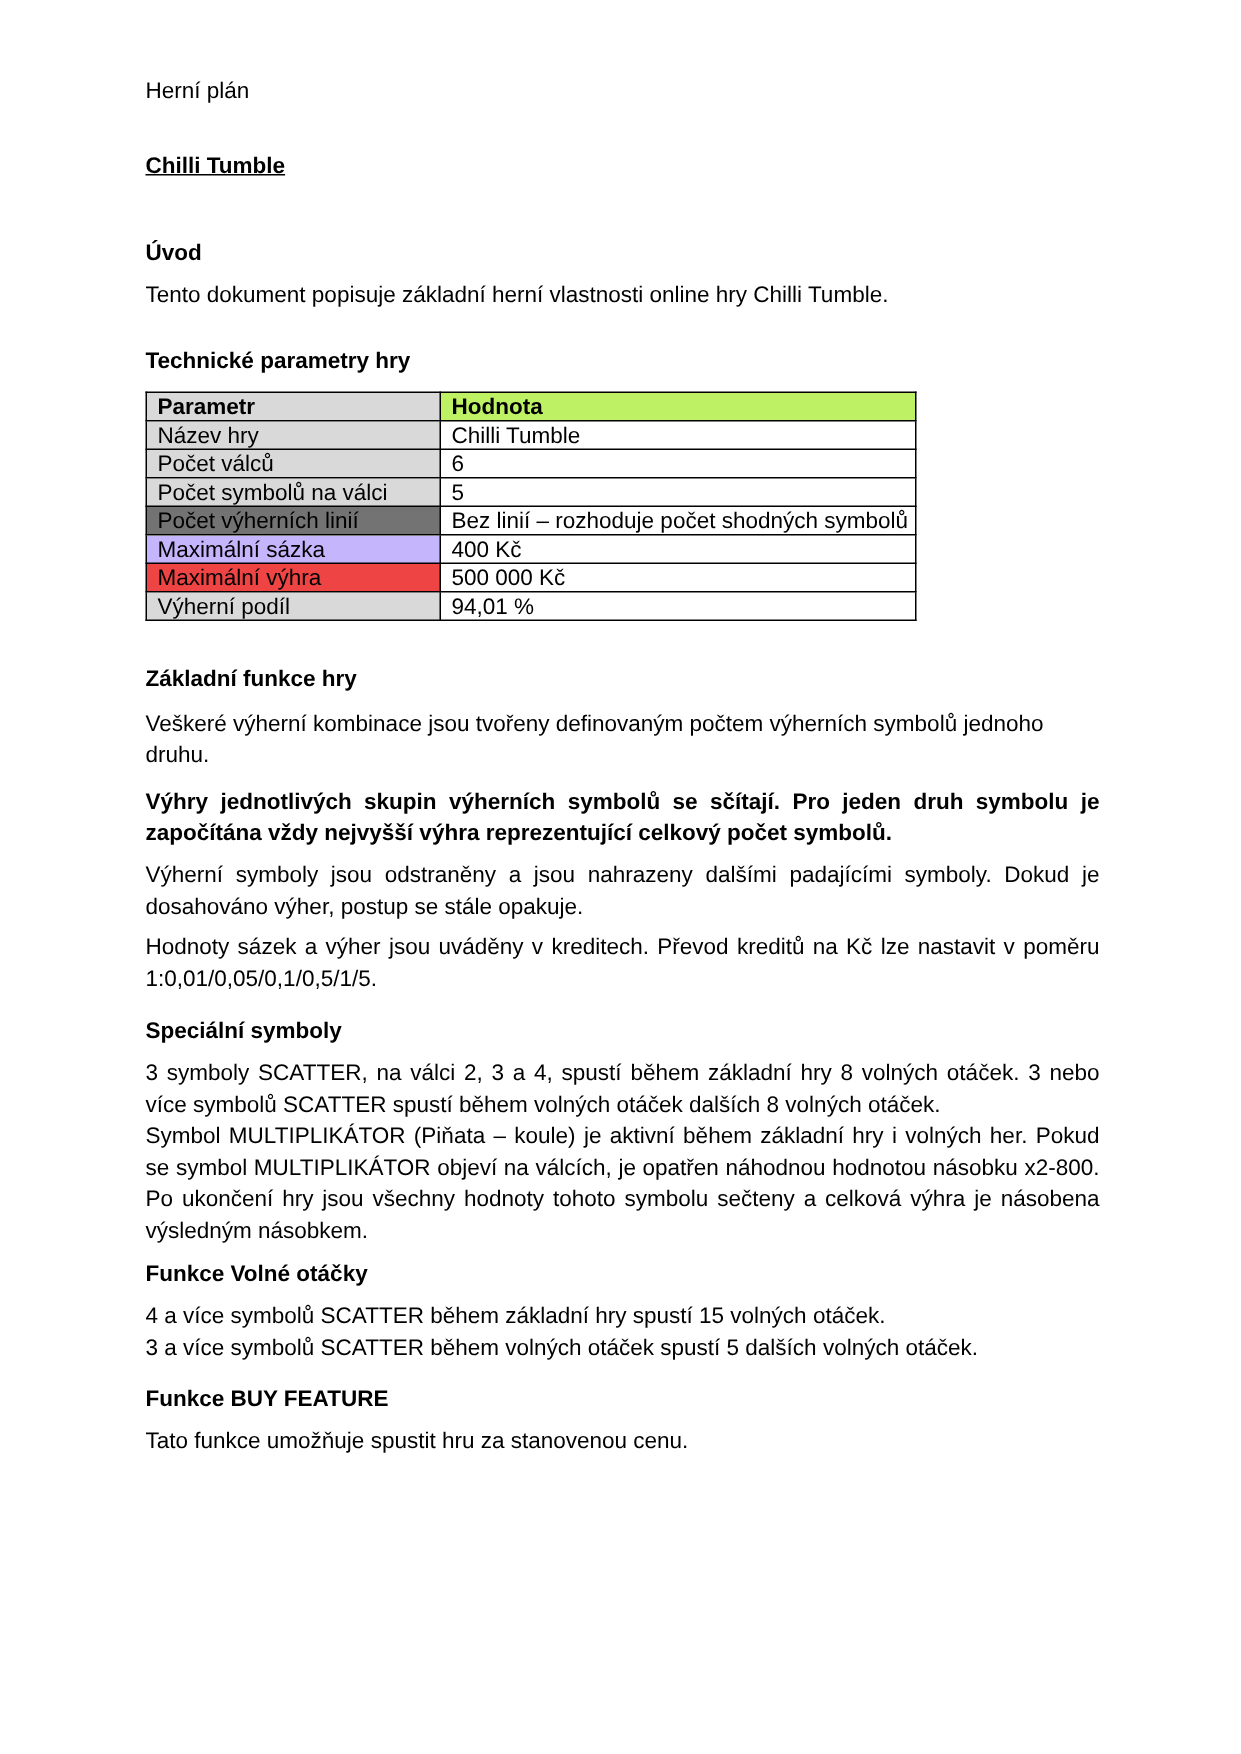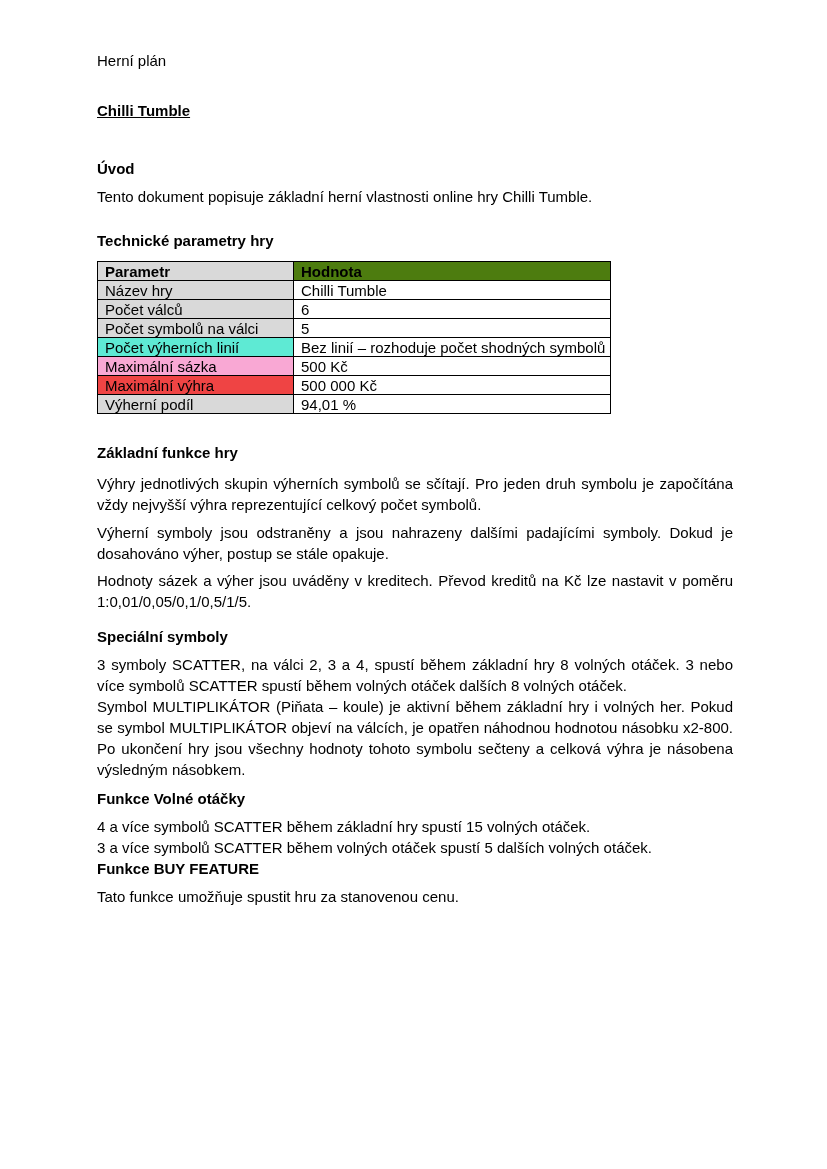--- a/index.html
+++ b/index.html
@@ -55,29 +55,29 @@
     }
     table.params col.c-param { width: 196px; }
     table.params col.c-value { width: 317px; }
     table.params th { font-weight: bold; margin-top: 12px; }
     table.params td.param-name { font-weight: normal; }
 
     .h-zakladni    { margin-top: 28px; font-weight: bold; }
     .p-just        { text-align: justify; }
     .p-b1          { margin-top: 6px; }
     .p-b2          { margin-top: 9px; }
-    .p-b3          { margin-top: 10px; }
+    .p-b3          { margin-top: 10px; font-weight: bold; }
     .p-b4          { margin-top: 7px; }
     .p-b5          { margin-top: 6px; }
     .h-special     { margin-top: 14px; font-weight: bold; }
     .p-s1          { margin-top: 7px; }
     .p-s2          { margin-top: 0; }
     .h-volne       { margin-top: 8px; font-weight: bold; }
     .p-v           { margin-top: 7px; }
-    .h-buy         { margin-top: 0; font-weight: bold; }
+    .h-buy         { margin-top: 13px; font-weight: bold; }
     .p-buy         { margin-top: 7px; }
   </style>
 </head>
 <body>
 
 <div class="page">
   <div class="content">
 
     <p class="doc-header">Herní plán</p>
 
@@ -89,56 +89,57 @@
     <p class="h-param">Technické parametry hry</p>
 
     <table class="params">
       <colgroup>
           <col class="c-param">
           <col class="c-value">
         </colgroup>
       <thead>
         <tr>
           <th style="background:#d9d9d9">Parametr</th>
-          <th style="background:#4d7c0f">Hodnota</th>
+          <th style="background:#bef264">Hodnota</th>
         </tr>
       </thead>
       <tbody>
         <tr>
           <td class="param-name" style="background:#d9d9d9">Název hry</td>
           <td>Chilli Tumble</td>
         </tr>
         <tr>
           <td class="param-name" style="background:#d9d9d9">Počet válců</td>
           <td>6</td>
         </tr>
         <tr>
           <td class="param-name" style="background:#d9d9d9">Počet symbolů na válci</td>
           <td>5</td>
         </tr>
         <tr>
-          <td class="param-name" style="background:#5eead4">Počet výherních linií</td>
+          <td class="param-name" style="background:#737373">Počet výherních linií</td>
           <td>Bez linií – rozhoduje počet shodných symbolů</td>
         </tr>
         <tr>
-          <td class="param-name" style="background:#f9a8d4">Maximální sázka</td>
-          <td>500 Kč</td>
+          <td class="param-name" style="background:#c4b5fd">Maximální sázka</td>
+          <td>400 Kč</td>
         </tr>
         <tr>
           <td class="param-name" style="background:#ef4444">Maximální výhra</td>
           <td>500 000 Kč</td>
         </tr>
         <tr>
           <td class="param-name" style="background:#d9d9d9">Výherní podíl</td>
           <td>94,01 %</td>
         </tr>
       </tbody>
     </table>
 
     <p class="h-zakladni">Základní funkce hry</p>
+    <p class="p-b2">Veškeré výherní kombinace jsou tvořeny definovaným počtem výherních symbolů jednoho druhu.</p>
     <p class="p-b3 p-just">Výhry jednotlivých skupin výherních symbolů se sčítají. Pro jeden druh symbolu je započítána vždy nejvyšší výhra reprezentující celkový počet symbolů.</p>
     <p class="p-b4 p-just">Výherní symboly jsou odstraněny a jsou nahrazeny dalšími padajícími symboly. Dokud je dosahováno výher, postup se stále opakuje.</p>
     <p class="p-b5 p-just">Hodnoty sázek a výher jsou uváděny v kreditech. Převod kreditů na Kč lze nastavit v poměru 1:0,01/0,05/0,1/0,5/1/5.</p>
 
     <p class="h-special">Speciální symboly</p>
     <p class="p-s1 p-just">3 symboly SCATTER, na válci 2, 3 a 4, spustí během základní hry 8 volných otáček. 3 nebo více symbolů SCATTER spustí během volných otáček dalších 8 volných otáček.</p>
     <p class="p-s2 p-just">Symbol MULTIPLIKÁTOR (Piňata – koule) je aktivní během základní hry i volných her. Pokud se symbol MULTIPLIKÁTOR objeví na válcích, je opatřen náhodnou hodnotou násobku x2-800. Po ukončení hry jsou všechny hodnoty tohoto symbolu sečteny a celková výhra je násobena výsledným násobkem.</p>
 
     <p class="h-volne">Funkce Volné otáčky</p>
     <p class="p-v"><span>4 a více symbolů SCATTER během základní hry spustí 15 volných otáček.</span><br><span>3 a více symbolů SCATTER během volných otáček spustí 5 dalších volných otáček.</span></p>

